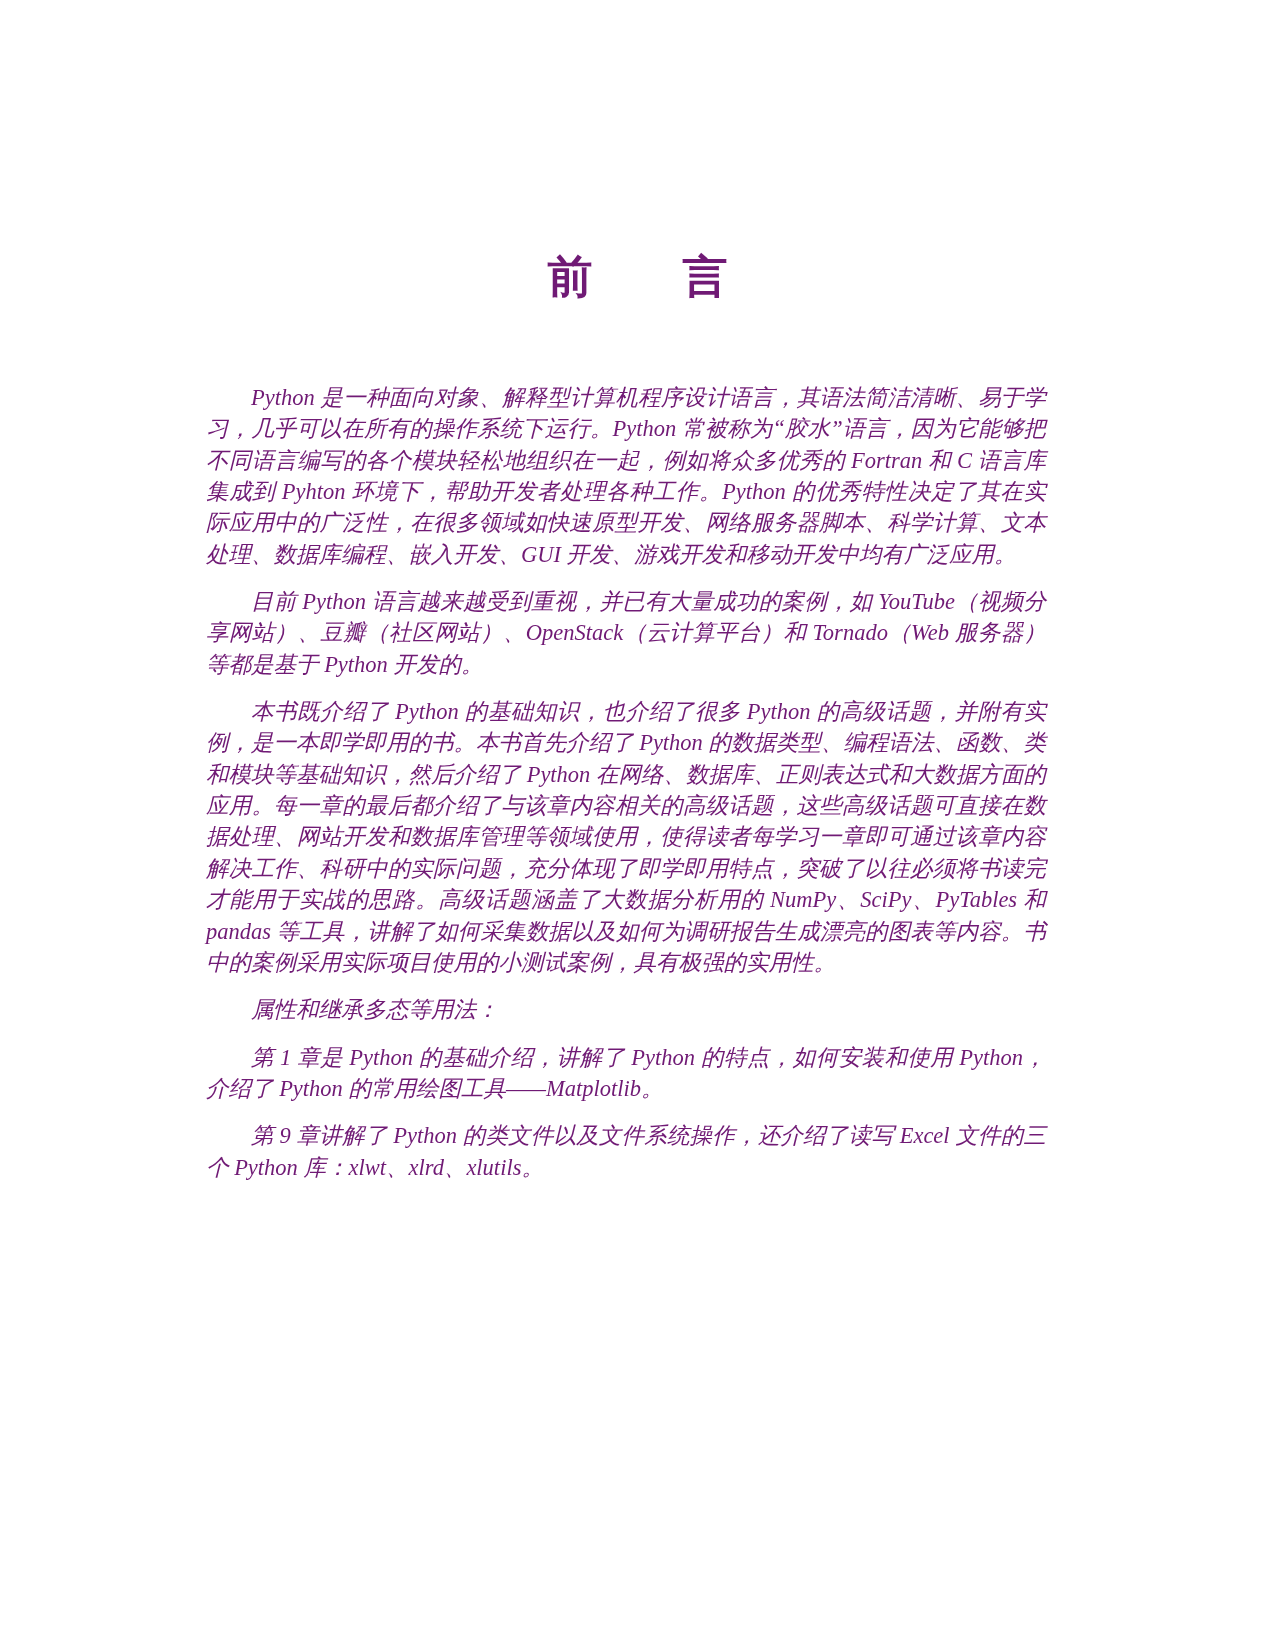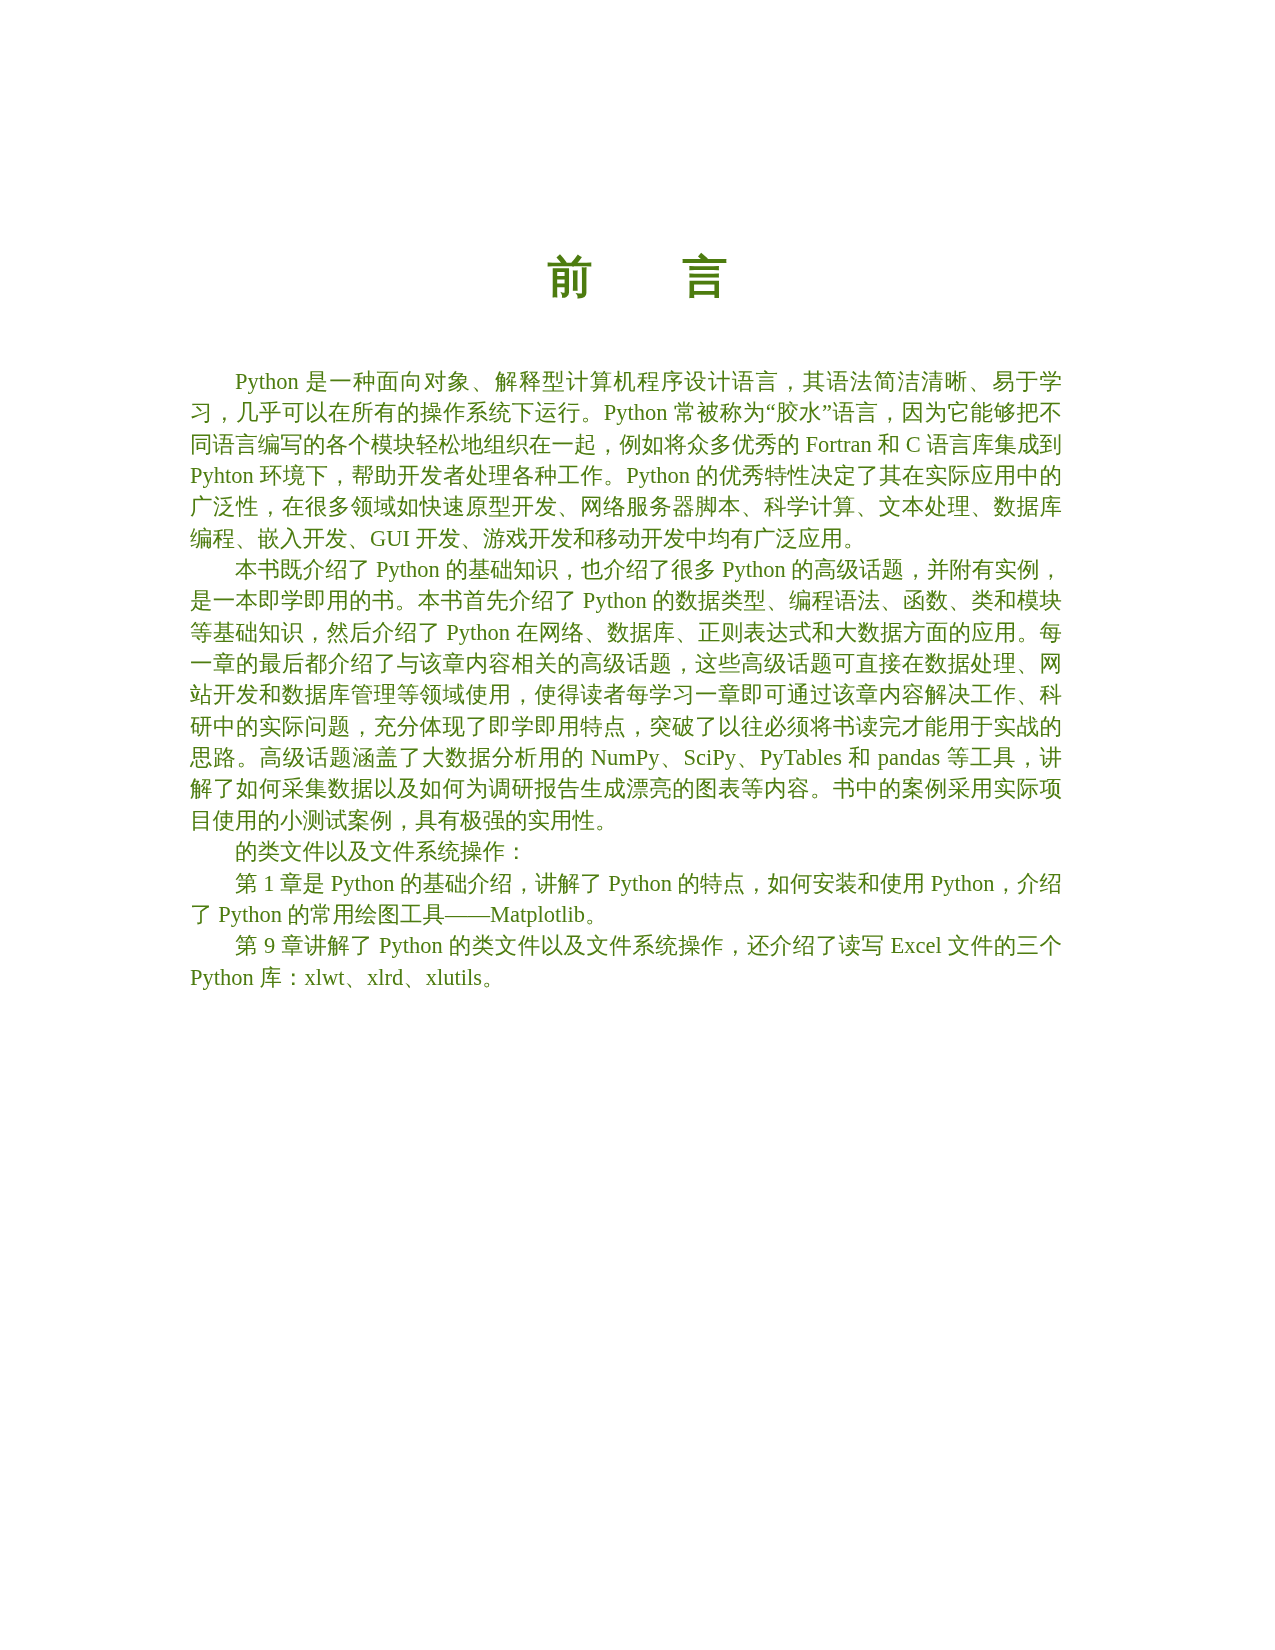--- a/index.html
+++ b/index.html
@@ -5,21 +5,21 @@
   html, body {
     margin: 0;
     padding: 0;
     background: #ffffff;
   }
   .page {
     position: relative;
     width: 1275px;
     height: 1470px;
     background: #ffffff;
-    color: #4d7c0f;
+    color: #701a75;
     font-family: "Liberation Serif", "DejaVu Serif", serif;
     overflow: hidden;
   }
   .title {
     position: absolute;
     top: 249px;
     left: 0;
     width: 100%;
     margin: 0;
     text-align: center;
@@ -34,42 +34,44 @@
     position: absolute;
     left: 190px;
     top: 366px;
     width: 872px;
     font-size: 22.5px;
     line-height: 31.35px;
     text-align: justify;
     text-justify: inter-ideograph;
   }
   .doc-body p {
-    margin: 0;
+    margin: 16px;
     padding: 0;
     text-indent: 2em;
+    font-style: italic;
   }
   .page-number {
     position: absolute;
     left: 206px;
     top: 1478px;
     font-size: 30px;
     line-height: 1.2;
   }
 </style>
 </head>
 <body>
 
 <div class="page">
 
   <h1 class="title">前　　言</h1>
 
   <div class="doc-body">
     <p>Python 是一种面向对象、解释型计算机程序设计语言，其语法简洁清晰、易于学习，几乎可以在所有的操作系统下运行。Python 常被称为“胶水”语言，因为它能够把不同语言编写的各个模块轻松地组织在一起，例如将众多优秀的 Fortran 和 C 语言库集成到 Pyhton 环境下，帮助开发者处理各种工作。Python 的优秀特性决定了其在实际应用中的广泛性，在很多领域如快速原型开发、网络服务器脚本、科学计算、文本处理、数据库编程、嵌入开发、GUI 开发、游戏开发和移动开发中均有广泛应用。</p>
+    <p>目前 Python 语言越来越受到重视，并已有大量成功的案例，如 YouTube（视频分享网站）、豆瓣（社区网站）、OpenStack（云计算平台）和 Tornado（Web 服务器）等都是基于 Python 开发的。</p>
     <p>本书既介绍了 Python 的基础知识，也介绍了很多 Python 的高级话题，并附有实例，是一本即学即用的书。本书首先介绍了 Python 的数据类型、编程语法、函数、类和模块等基础知识，然后介绍了 Python 在网络、数据库、正则表达式和大数据方面的应用。每一章的最后都介绍了与该章内容相关的高级话题，这些高级话题可直接在数据处理、网站开发和数据库管理等领域使用，使得读者每学习一章即可通过该章内容解决工作、科研中的实际问题，充分体现了即学即用特点，突破了以往必须将书读完才能用于实战的思路。高级话题涵盖了大数据分析用的 NumPy、SciPy、PyTables 和 pandas 等工具，讲解了如何采集数据以及如何为调研报告生成漂亮的图表等内容。书中的案例采用实际项目使用的小测试案例，具有极强的实用性。</p>
-    <p>的类文件以及文件系统操作：</p>
+    <p>属性和继承多态等用法：</p>
     <p>第 1 章是 Python 的基础介绍，讲解了 Python 的特点，如何安装和使用 Python，介绍了 Python 的常用绘图工具——Matplotlib。</p>
     <p>第 9 章讲解了 Python 的类文件以及文件系统操作，还介绍了读写 Excel 文件的三个 Python 库：xlwt、xlrd、xlutils。</p>
   </div>
 
   <div class="page-number">IV</div>
 
 </div>
 
 </body></html>

